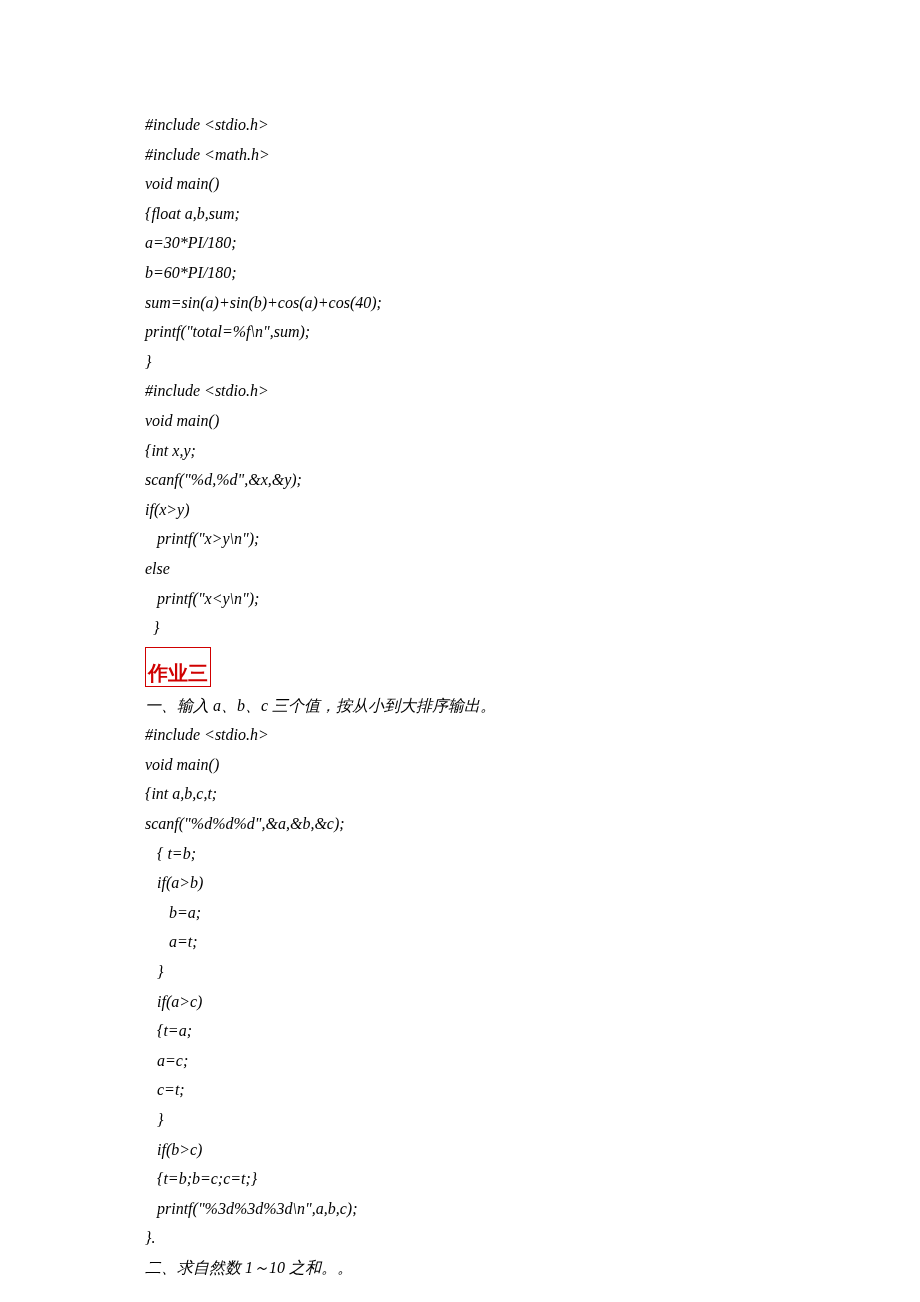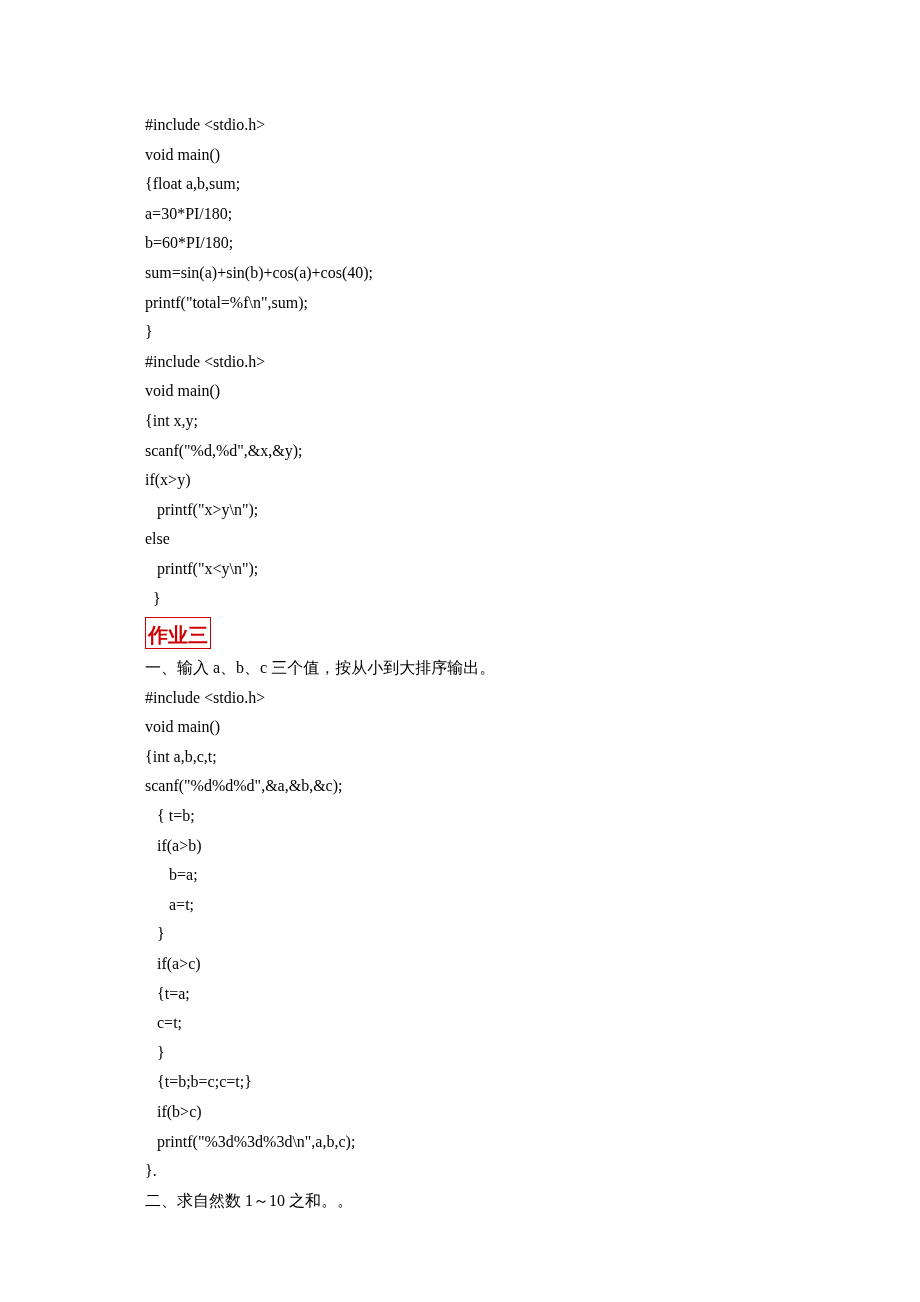--- a/index.html
+++ b/index.html
@@ -12,39 +12,41 @@
     color: #000000;
   }
   .page {
     width: 920px;
     min-height: 1302px;
     box-sizing: border-box;
     padding: 110px 145px 80px 145px;
   }
   .line {
     white-space: pre;
+    font-style: italic;
   }
   .heading-box {
     display: inline-block;
     border: 1.5px solid #d00000;
     color: #d00000;
     font-weight: bold;
     font-size: 20px;
-    padding: 4px 2px 0px 2px;
+    padding: 12px 2px 0px 2px;
     margin: 4px 0 4px 0;
     font-family: "SimSun", serif;
     line-height: 1.3;
   }
 </style>
 </head>
 <body>
 
 <div class="page">
   <div>
     <div class="line">#include &lt;stdio.h&gt;</div>
+    <div class="line">#include &lt;math.h&gt;</div>
     <div class="line">void main()</div>
     <div class="line">{float a,b,sum;</div>
     <div class="line">a=30*PI/180;</div>
     <div class="line">b=60*PI/180;</div>
     <div class="line">sum=sin(a)+sin(b)+cos(a)+cos(40);</div>
     <div class="line">printf("total=%f\n",sum);</div>
     <div class="line">}</div>
     <div class="line">#include &lt;stdio.h&gt;</div>
     <div class="line">void main()</div>
     <div class="line">{int x,y;</div>
@@ -66,22 +68,23 @@
     <div class="line">void main()</div>
     <div class="line">{int a,b,c,t;</div>
     <div class="line">scanf("%d%d%d",&amp;a,&amp;b,&amp;c);</div>
     <div class="line">   { t=b;</div>
     <div class="line">   if(a&gt;b)</div>
     <div class="line">      b=a;</div>
     <div class="line">      a=t;</div>
     <div class="line">   }</div>
     <div class="line">   if(a&gt;c)</div>
     <div class="line">   {t=a;</div>
+    <div class="line">   a=c;</div>
     <div class="line">   c=t;</div>
     <div class="line">   }</div>
+    <div class="line">   if(b&gt;c)</div>
     <div class="line">   {t=b;b=c;c=t;}</div>
-    <div class="line">   if(b&gt;c)</div>
     <div class="line">   printf("%3d%3d%3d\n",a,b,c);</div>
     <div class="line">}.</div>
     <div class="line">二、求自然数 1～10 之和。。</div>
 
   </div>
 </div>
 
 </body></html>

